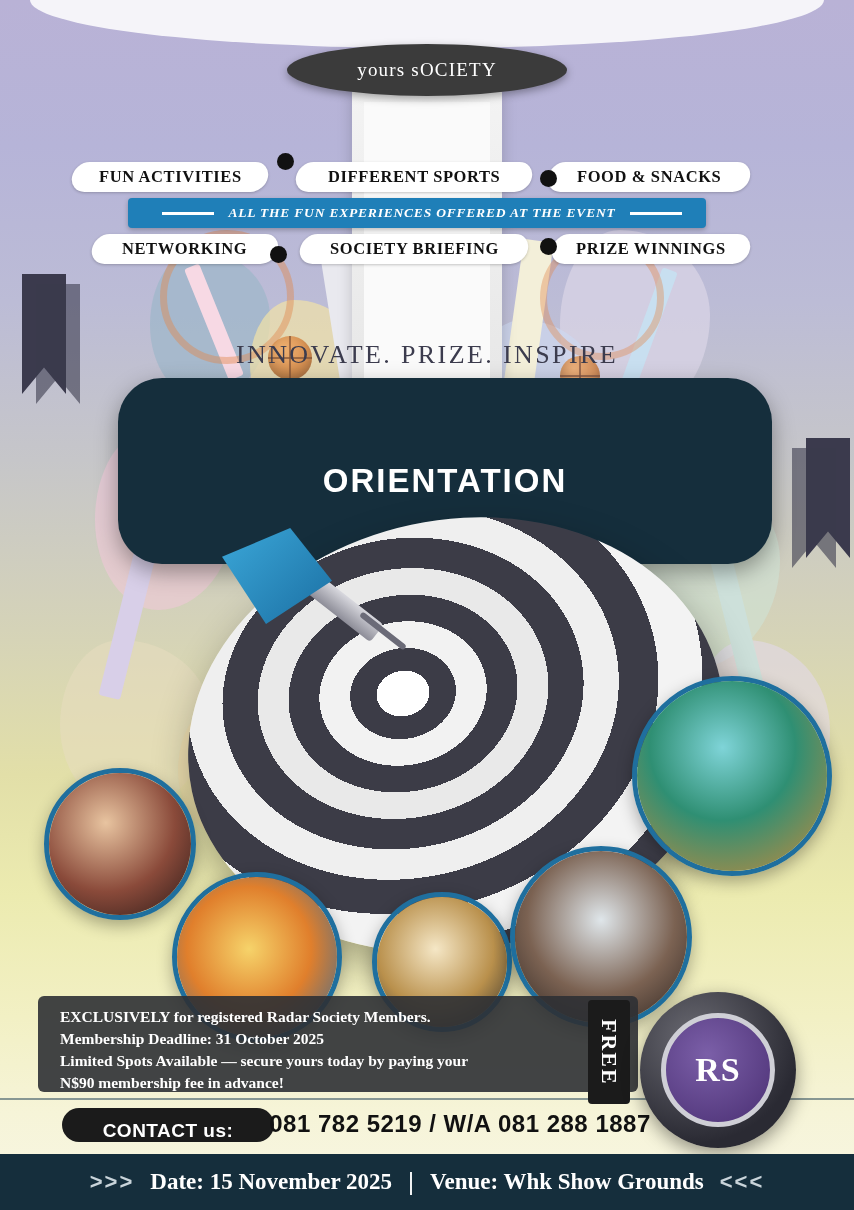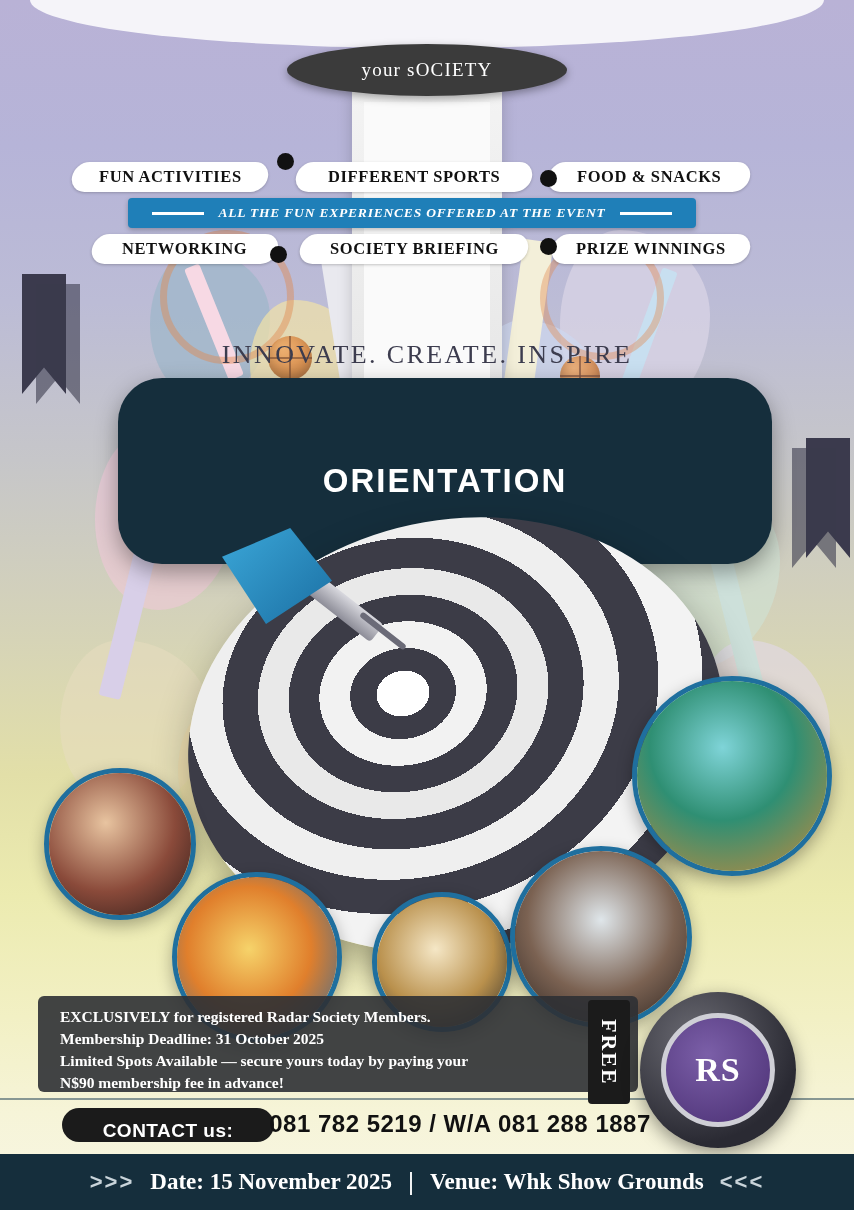--- a/index.html
+++ b/index.html
@@ -61,20 +61,21 @@
   .pill.skew{transform:skewX(-10deg);}
   .pill.skew>span{transform:skewX(10deg);display:block;}
   .dot{
     position:absolute;width:17px;height:17px;border-radius:50%;background:#111;z-index:5;
   }
   
   .banner{
     position:absolute;left:128px;top:198px;width:568px;height:30px;background:#1f7fb8;
     border-radius:4px;display:flex;align-items:center;justify-content:center;gap:14px;
     box-shadow:0 2px 5px rgba(0,0,0,.25);
+    padding-left:10px;
   }
   .banner .line{width:52px;height:3px;background:#ffffff;}
   .banner .btext{
     color:#ffffff;font-family:"Liberation Serif",serif;font-style:italic;font-weight:bold;
     font-size:13.5px;letter-spacing:.8px;white-space:nowrap;
   }
   
   .tagline{
     position:absolute;left:0;top:340px;width:854px;text-align:center;
     font-family:"Liberation Serif",serif;font-size:26px;color:#3c3c4e;letter-spacing:2.4px;
@@ -209,21 +210,21 @@
     <div class="blob" style="left:560px;top:706px;width:130px;height:150px;background:#d6e6f2;opacity:.5;"></div>
   </div>
 
   <div class="top-arc"></div>
 
   <div class="door">
       <div class="door-in"></div>
     </div>
 
   <div class="logo-pill">
-    <span>your sOCIETY</span>
+    <span>yours sOCIETY</span>
   </div>
 
   <div class="pill skew" style="left:72px;top:162px;width:196px;">
     <span>FUN ACTIVITIES</span>
   </div>
   <div class="pill skew" style="left:296px;top:162px;width:236px;">
     <span>DIFFERENT SPORTS</span>
   </div>
   <div class="pill skew" style="left:548px;top:162px;width:202px;">
     <span>FOOD &amp; SNACKS</span>
@@ -242,21 +243,21 @@
   </div>
   <div class="pill skew" style="left:300px;top:234px;width:228px;">
     <span>SOCIETY BRIEFING</span>
   </div>
   <div class="pill skew" style="left:552px;top:234px;width:198px;">
     <span>PRIZE WINNINGS</span>
   </div>
   <div class="dot" style="left:270px;top:246px;"></div>
   <div class="dot" style="left:540px;top:238px;"></div>
 
-  <div class="tagline">INNOVATE. CREATE. INSPIRE</div>
+  <div class="tagline">INNOVATE. PRIZE. INSPIRE</div>
 
   <div class="title-card">
     <div class="title-small">ORIENTATION</div>
   </div>
 
   <div class="dartboard"></div>
   <div class="dart-body"></div>
   <div class="dart-tip"></div>
   <div class="dart-tail"></div>
 

